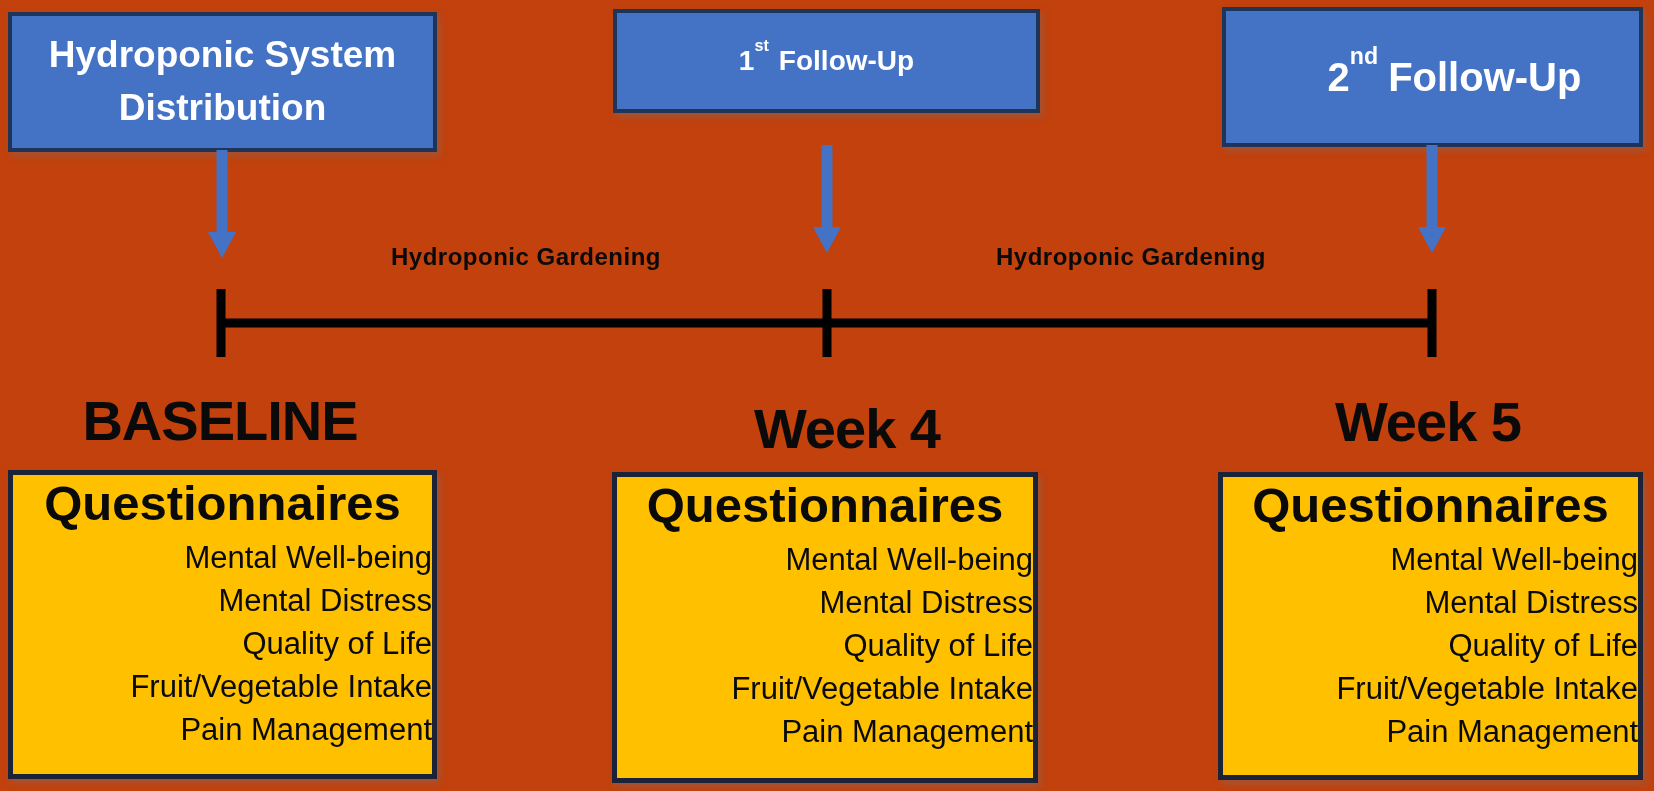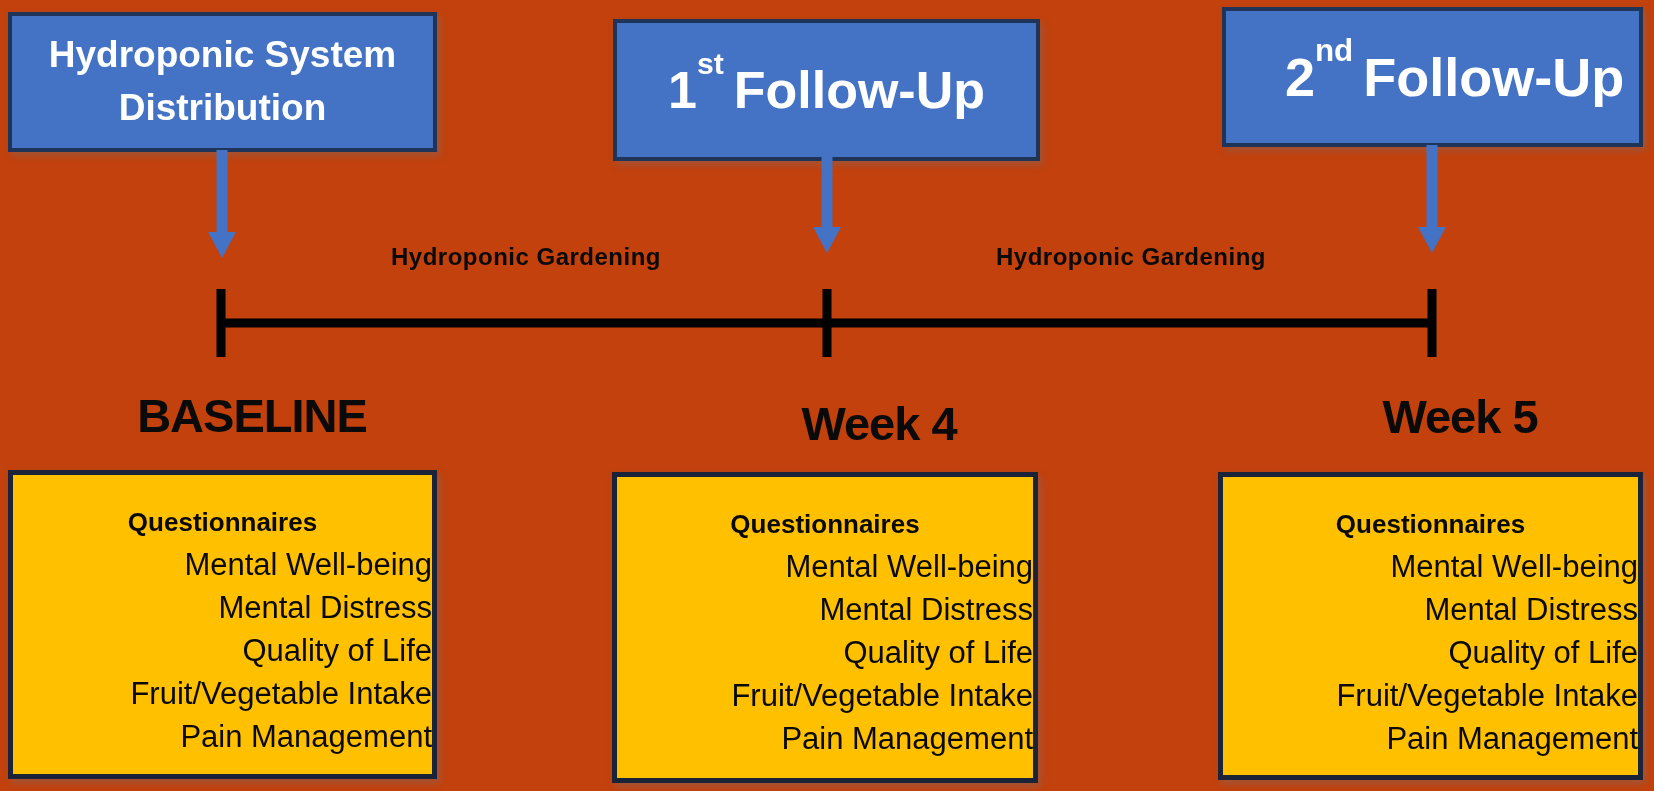--- a/index.html
+++ b/index.html
@@ -23,22 +23,22 @@
     border: 4px solid var(--blue-border, #1F3459);
     color: var(--text-white, #ffffff);
     font-weight: 700;
     display: flex;
     align-items: center;
     justify-content: center;
     text-align: center;
     box-shadow: 3px 4px 7px rgba(110,115,125,0.38);
   }
   #event-box-1 { left: 8px;    top: 12px; width: 429px; height: 140px; font-size: 37px; line-height: 1.42; }
-  #event-box-2 { left: 613px;  top: 9px;  width: 427px; height: 142px; font-size: 52px; margin-top: 10px; }
-  #event-box-3 { left: 1222px; top: 7px;  width: 421px; height: 140px; font-size: 54px; padding-left: 44px; }
+  #event-box-2 { left: 613px;  top: 9px;  width: 427px; height: 104px; font-size: 28px; }
+  #event-box-3 { left: 1222px; top: 7px;  width: 421px; height: 140px; font-size: 40px; padding-left: 44px; }
   .ord {
     font-size: 0.58em;
     position: relative;
     top: -0.52em;
     font-weight: 700;
   }
   .followup-label { margin-left: 10px; }
 
   
   #timeline-layer {
@@ -61,48 +61,47 @@
     color: var(--text-black, #0a0a0a);
     white-space: nowrap;
     letter-spacing: 0.5px;
   }
   #segment-label-1 { left: 526px;  top: 243px; }
   #segment-label-2 { left: 1131px; top: 243px; }
 
   .milestone-label {
     position: absolute;
     transform: translateX(-50%);
-    font-size: 47px;
+    font-size: 56px;
     font-weight: 700;
     letter-spacing: -1px;
     color: var(--text-black, #0a0a0a);
     white-space: nowrap;
-    margin-left: 32px;
   }
   #milestone-baseline { left: 220px;  top: 388px; }
   #milestone-week4    { left: 847px;  top: 396px; }
   #milestone-week8    { left: 1428px; top: 389px; }
 
   
   .q-box {
     position: absolute;
     box-sizing: border-box;
     background: var(--gold, #FFC000);
     border: 5px solid var(--gold-border, #1A2338);
     text-align: center;
     color: var(--text-black, #0a0a0a);
     box-shadow: 3px 4px 7px rgba(110,115,125,0.38);
   }
   #q-box-1 { left: 8px;    top: 470px; width: 429px; height: 309px; }
   #q-box-2 { left: 612px;  top: 472px; width: 426px; height: 311px; }
   #q-box-3 { left: 1218px; top: 472px; width: 425px; height: 308px; }
   .q-title {
-    font-size: 26px;
+    font-size: 49px;
     font-weight: 700;
-    margin: 32px 0 5px 0;
+    margin: 0 0 5px 0;
   }
   .q-item {
     font-size: 31px;
     line-height: 43px;
     font-weight: 400;
     text-align: right;
   }
 </style>
 </head>
 <body>

